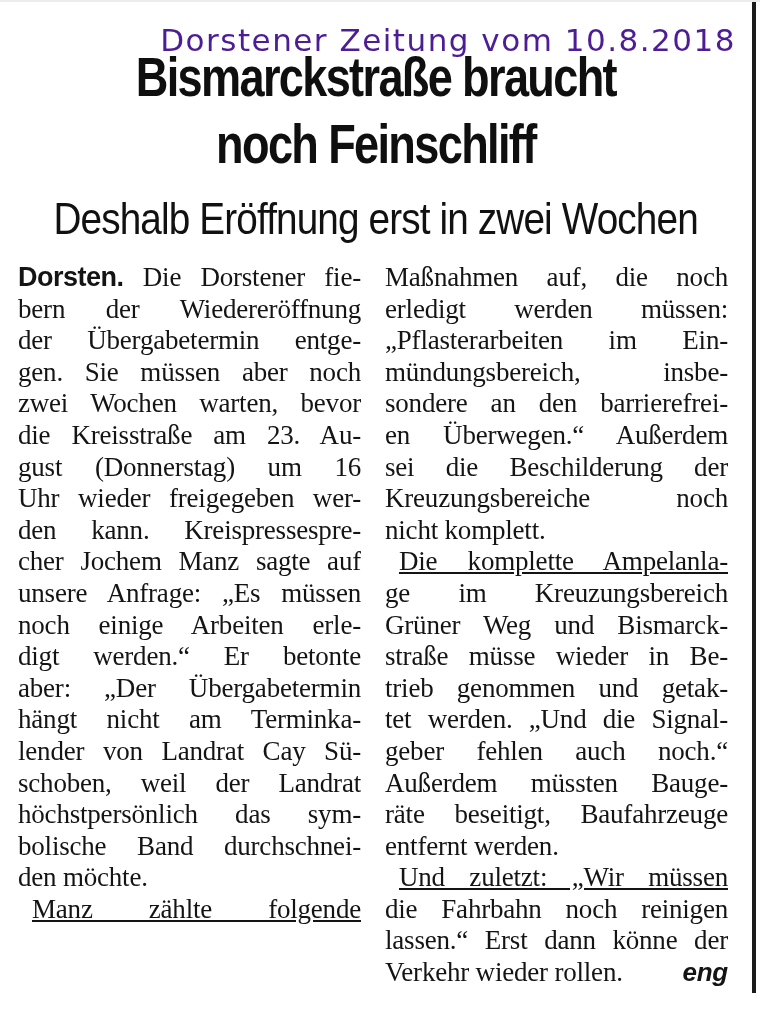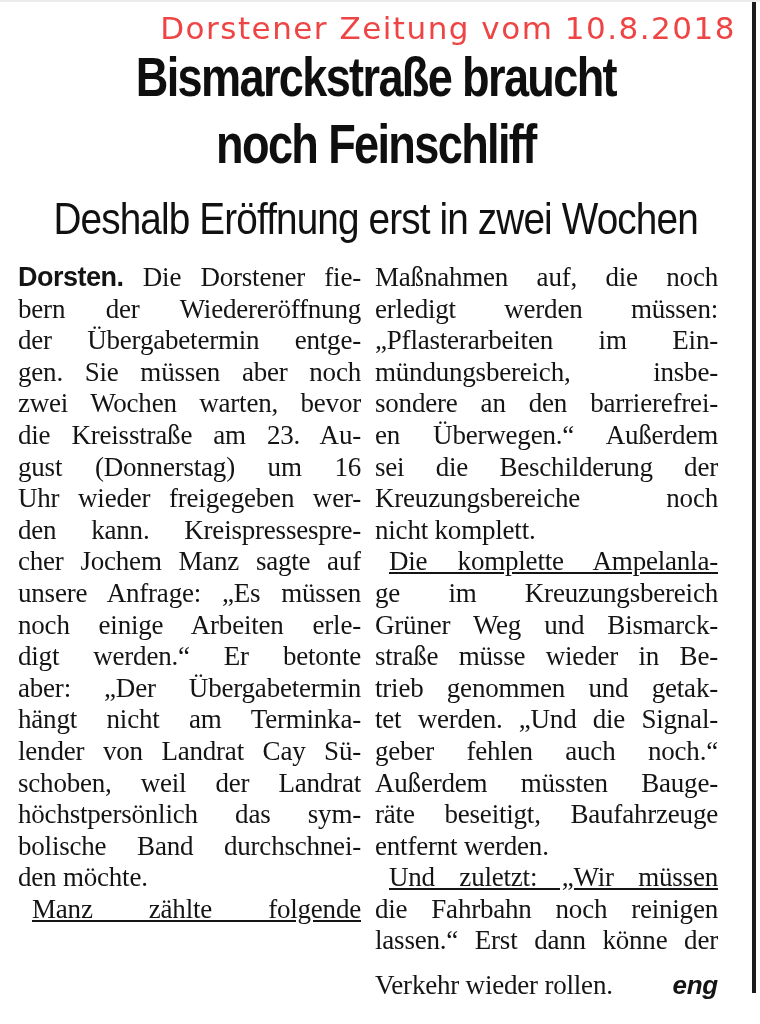--- a/index.html
+++ b/index.html
@@ -15,26 +15,26 @@
   }
   .scan-top-edge {
     position: absolute; top: 0; left: 0; width: 760px; height: 2px;
     background: #ececec;
   }
   .right-rule {
     position: absolute; top: 2px; left: 752px; width: 4px; height: 991px;
     background: #1b1b1b;
   }
   .source-line {
-    position: absolute; top: 10px; left: 0; right: 24px;
+    position: absolute; top: 22px; left: 0; right: 24px;
     text-align: right;
     font-family: "DejaVu Sans", sans-serif;
     font-size: 31px;
     letter-spacing: 1.5px;
-    color: #ef4444;
+    color: #4c1d95;
     white-space: nowrap;
   }
   .headline {
     position: absolute; top: 44px; left: 0; width: 752px;
     text-align: center;
     font-family: "Liberation Sans", sans-serif;
     font-weight: 700;
     font-size: 55px;
     line-height: 67px;
     color: #0f0f0f;
@@ -57,42 +57,41 @@
   }
   .subheadline .hl {
     display: inline-block;
     transform: scaleX(0.86);
     transform-origin: 50% 50%;
     white-space: nowrap;
   }
   .body-columns {
     position: absolute; top: 262px; left: 18px; width: 712px;
     display: flex;
-    gap: 14px;
+    gap: 24px;
   }
   .col {
     width: 343px;
     flex: 0 0 343px;
   }
   .bodyline {
     font-size: 27px;
     line-height: 31.6px;
     height: 31.6px;
     overflow: hidden;
     text-align: justify;
     text-align-last: justify;
     letter-spacing: -0.2px;
     white-space: normal;
   }
   .bodyline.para-end { text-align-last: left; }
   .bodyline.indent { padding-left: 14px; text-decoration: underline; }
   .bodyline.has-sig {
     display: flex; justify-content: space-between; align-items: baseline;
     text-align-last: left;
-    margin-top: 13px;
   }
   .lead {
     font-family: "Liberation Sans", sans-serif;
     font-weight: 700;
     letter-spacing: -0.5px;
   }
   .sig {
     font-family: "Liberation Sans", sans-serif;
     font-weight: 700;
     font-style: italic;

